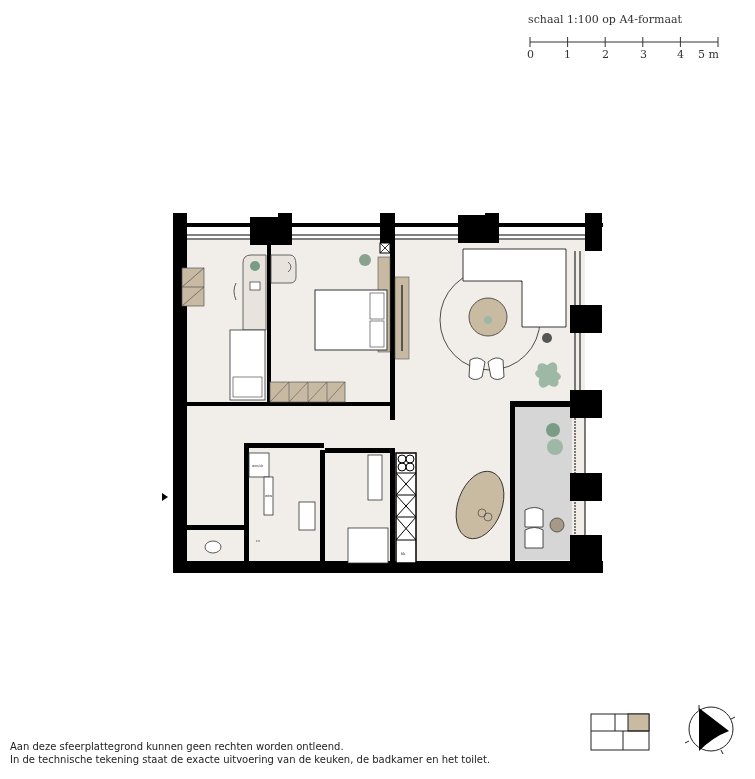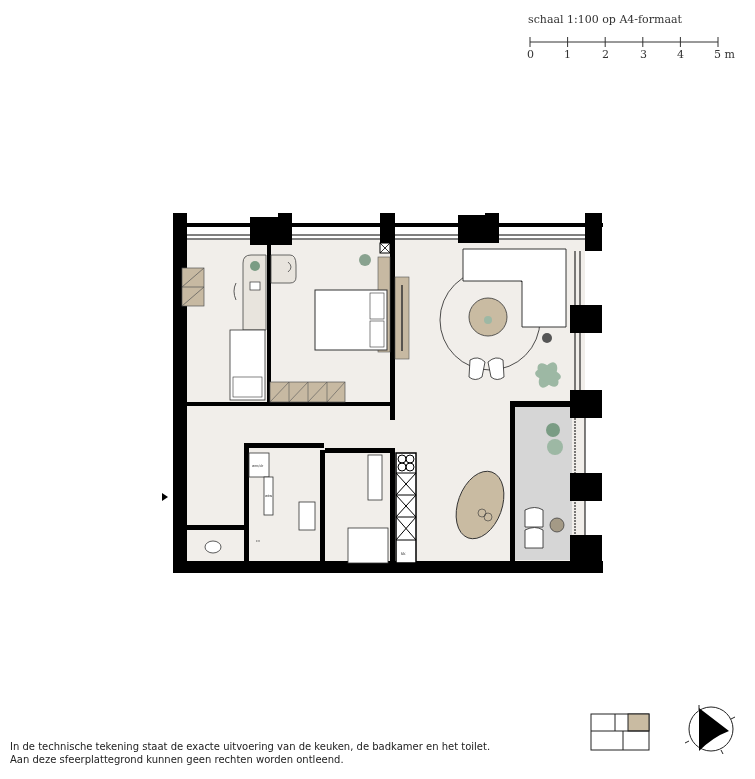--- a/index.html
+++ b/index.html
@@ -26,21 +26,21 @@
     <line x1="122.8" y1="3" x2="122.8" y2="13" stroke="#333"></line>
     <line x1="160.4" y1="3" x2="160.4" y2="13" stroke="#333"></line>
     <line x1="198" y1="3" x2="198" y2="13" stroke="#333"></line>
   </svg>
   <div style="position:absolute;top:38px;left:0;width:230px;font-size:11px;color:#333;">
     <span style="position:absolute;left:7px;">0</span>
     <span style="position:absolute;left:44px;">1</span>
     <span style="position:absolute;left:82px;">2</span>
     <span style="position:absolute;left:120px;">3</span>
     <span style="position:absolute;left:157px;">4</span>
-    <span style="position:absolute;left:194px;white-space:nowrap;">5 m</span>
+    <span style="position:absolute;left:178px;white-space:nowrap;">5 m</span>
   </div>
 </div>
 
 <svg class="plan" viewBox="0 0 450 375" width="450" height="375">
 
   <rect x="20" y="35" width="405" height="330" fill="#f1eeea"></rect>
 
   <rect x="352" y="200" width="60" height="155" fill="#d6d6d6"></rect>
 
   <g fill="#000">
@@ -195,15 +195,15 @@
 <svg class="compass" width="52" height="52" viewBox="0 0 52 52">
   <circle cx="26" cy="26" r="22" fill="#fff" stroke="#222" stroke-width="1"></circle>
   <path d="M14 5 L44 28 Q28 34 14 48 Z" fill="#000"></path>
   <line x1="14" y1="2" x2="14" y2="7" stroke="#222"></line>
   <line x1="46" y1="16" x2="50" y2="14" stroke="#222"></line>
   <line x1="4" y1="38" x2="0" y2="40" stroke="#222"></line>
   <line x1="36" y1="47" x2="38" y2="51" stroke="#222"></line>
 </svg>
 
 <div class="disclaimer">
+  <div>Aan deze sfeerplattegrond kunnen geen rechten worden ontleend.</div>
   <div>In de technische tekening staat de exacte uitvoering van de keuken, de badkamer en het toilet.</div>
-  <div>Aan deze sfeerplattegrond kunnen geen rechten worden ontleend.</div>
 </div>
 
 </body></html>

